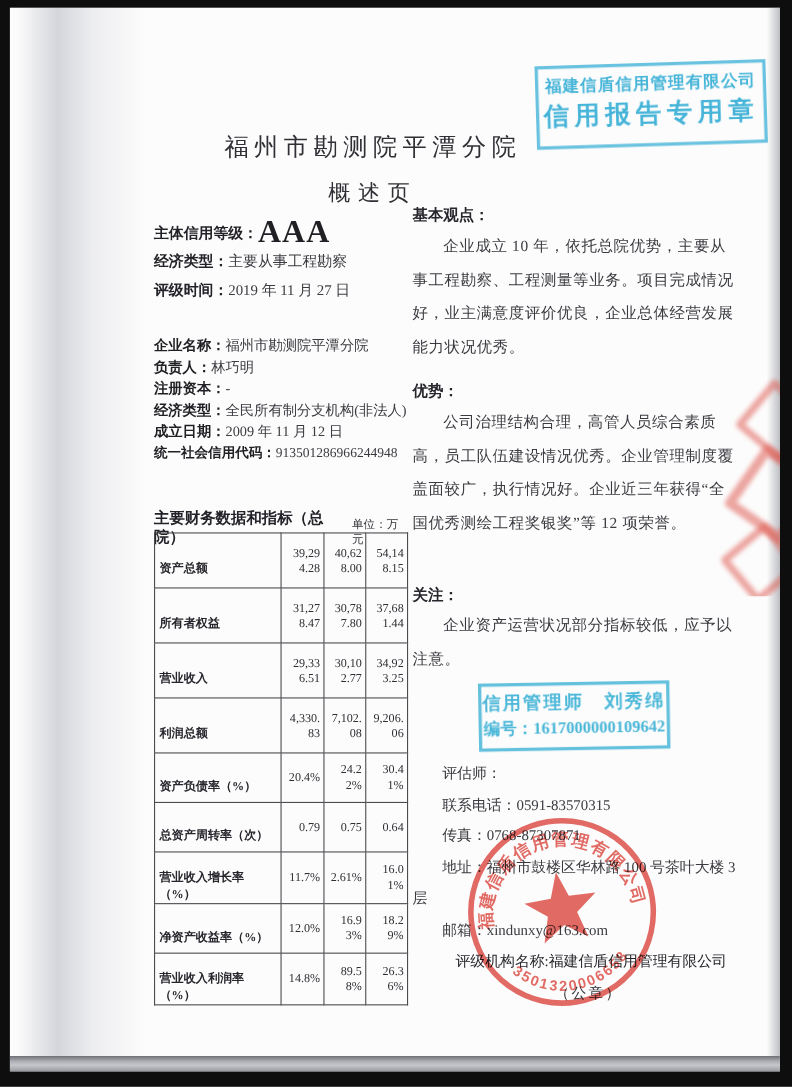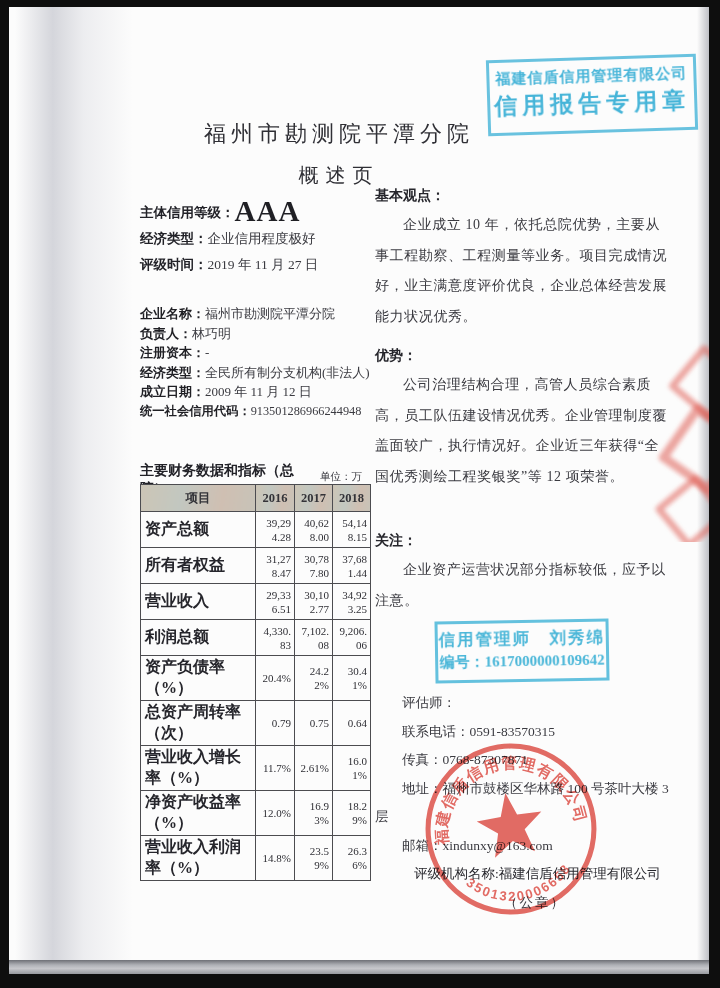--- a/index.html
+++ b/index.html
@@ -57,21 +57,21 @@
   
   .fin-head { position:absolute; left:131px; top:455px; width:232px; display:flex; justify-content:space-between; align-items:flex-end; }
   .fin-head .ft { font-weight:bold; font-size:14px; color:#222228; }
   .fin-head .unit { font-size:10.5px; color:#33333a; }
   table.fin { position:absolute; left:131px; top:477px; width:230px; border-collapse:collapse; table-layout:fixed; font-size:11px; }
   table.fin th, table.fin td { border:1.5px solid #4c4c50; overflow:hidden; }
   table.fin th {
     height:24px; font-size:12.5px; color:#333338;
     background:linear-gradient(100deg,#ccc5b6 0%,#c2c7c0 35%,#cfbfb2 70%,#c7c3b8 100%);
   }
-  table.fin td.lbl { text-align:left; padding:1px 2px 1px 4px; font-weight:bold; font-size:16px; color:#26262c; }
+  table.fin td.lbl { text-align:left; padding:15px 2px 1px 4px; font-weight:bold; font-size:11px; color:#26262c; }
   table.fin td.num { text-align:right; padding:1px 3px; word-break:break-all; line-height:14px; color:#2e2e34; }
   tr.tall td { height:33px; }
   tr.short td { height:28px; }
   
   .right-col { position:absolute; left:366px; top:180px; width:298px; font-size:14px; }
   .right-col h3 { font-size:14px; margin:0; color:#26262c; }
   .right-col p.para { margin:5px 0 0 0; text-indent:2em; line-height:30.5px; letter-spacing:0.6px; }
   .right-col h3.mt1 { margin-top:15px; }
   .right-col h3.mt2 { margin-top:40px; }
   .manager-stamp {
@@ -115,21 +115,21 @@
   <div class="doc-title">
     <div class="t1">福州市勘测院平潭分院</div>
     <div class="t2">概述页</div>
   </div>
 
   <div class="rating">
     <p>
       <b>主体信用等级：</b><span class="grade">AAA</span>
     </p>
     <p>
-      <b>经济类型：</b><span>企业信用程度极好</span>
+      <b>经济类型：</b><span>主要从事工程勘察</span>
     </p>
     <p>
       <b>评级时间：</b><span>2019 年 11 月 27 日</span>
     </p>
   </div>
 
   <div class="company">
     <p><b>企业名称：</b><span>福州市勘测院平潭分院</span></p>
     <p><b>负责人：</b><span>林巧明</span></p>
     <p><b>注册资本：</b><span>-</span></p>
@@ -143,26 +143,20 @@
     <span class="unit">单位：万元</span>
   </div>
   <table class="fin">
     <colgroup>
         <col style="width:115px">
         <col style="width:39px">
         <col style="width:38px">
         <col style="width:38px">
       </colgroup>
     <tbody>
-        <tr>
-      <th>项目</th>
-      <th>2016</th>
-      <th>2017</th>
-      <th>2018</th>
-    </tr>
     <tr class="tall">
       <td class="lbl">资产总额</td>
       <td class="num">39,294.28</td>
       <td class="num">40,628.00</td>
       <td class="num">54,148.15</td>
     </tr>
     <tr class="tall">
       <td class="lbl">所有者权益</td>
       <td class="num">31,278.47</td>
       <td class="num">30,787.80</td>
@@ -200,21 +194,21 @@
     </tr>
     <tr class="short">
       <td class="lbl">净资产收益率（%）</td>
       <td class="num">12.0%</td>
       <td class="num">16.93%</td>
       <td class="num">18.29%</td>
     </tr>
     <tr class="short">
       <td class="lbl">营业收入利润率（%）</td>
       <td class="num">14.8%</td>
-      <td class="num">23.59%</td>
+      <td class="num">89.58%</td>
       <td class="num">26.36%</td>
     </tr>
   </tbody>
     </table>
 
   <div class="right-col">
     <h3>基本观点：</h3>
     <p class="para">企业成立 10 年，依托总院优势，主要从事工程勘察、工程测量等业务。项目完成情况好，业主满意度评价优良，企业总体经营发展能力状况优秀。</p>
 
     <h3 class="mt1">优势：</h3>

